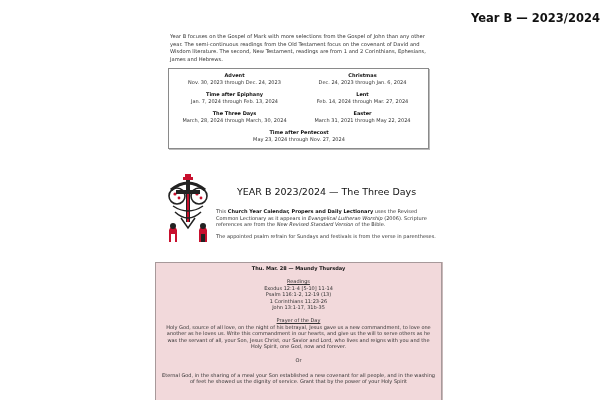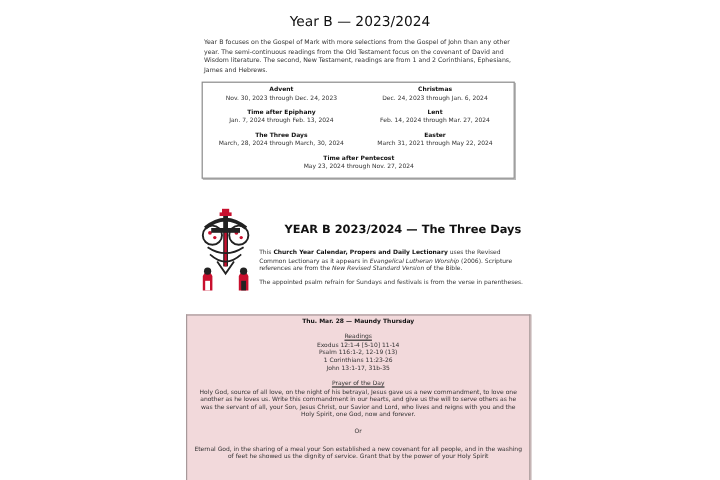--- a/index.html
+++ b/index.html
@@ -1,21 +1,21 @@
 <!DOCTYPE html>
 <html><head>
   <meta charset="utf-8">
   <style>
     * { margin: 0; padding: 0; box-sizing: border-box; }
     html, body { width: 600px; height: 400px; overflow: hidden; background: #ffffff; }
     body { font-family: "DejaVu Sans", sans-serif; color: #222; position: relative; }
 
     .page-title {
-      position: absolute; left: 0; top: 11px; width: 600px; text-align: center;
-      font-family: "DejaVu Sans", sans-serif; font-weight: normal; font-size: 11.5px; color: #111;
+      position: absolute; left: 0; top: 11px; width: 600px; text-align: right;
+      font-family: "DejaVu Sans", sans-serif; font-weight: bold; font-size: 11.5px; color: #111;
     }
     .intro {
       position: absolute; left: 170px; top: 33px; width: 262px;
       font-size: 5.2px; line-height: 7.5px; color: #333;
     }
     .seasons-box {
       position: absolute; left: 168px; top: 68px; width: 261px; height: 81px;
       border: 1px solid #8a8a8a; box-shadow: 1px 1px 0 #bbb;
       background: #fff;
     }
@@ -26,21 +26,21 @@
     .season .name { font-weight: bold; color: #111; }
     .season.left { left: 3px; }
     .season.right { left: 131px; }
     .season.center { left: 65px; width: 130px; }
 
     .logo {
       position: absolute; left: 163px; top: 172px; width: 50px; height: 74px;
     }
     .section-title {
       position: absolute; left: 237px; top: 186px;
-      font-weight: bold; font-size: 9.5px; color: #111;
+      font-weight: normal; font-size: 9.5px; color: #111;
     }
     .section-desc {
       position: absolute; left: 216px; top: 208px; width: 225px;
       font-size: 5px; line-height: 6.5px; color: #333;
     }
     .section-desc p { margin-bottom: 5px; }
     .section-desc b { color: #111; }
 
     .day-box {
       position: absolute; left: 155px; top: 262px; width: 287px; height: 140px;

